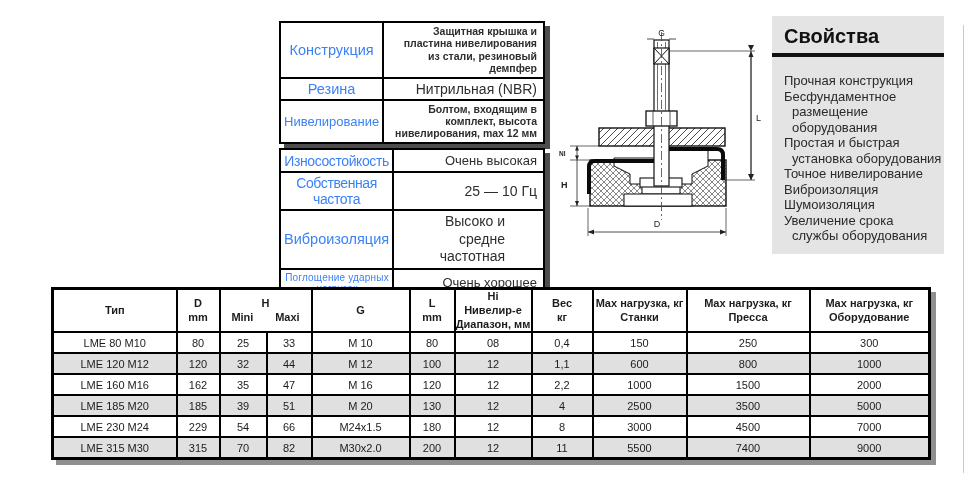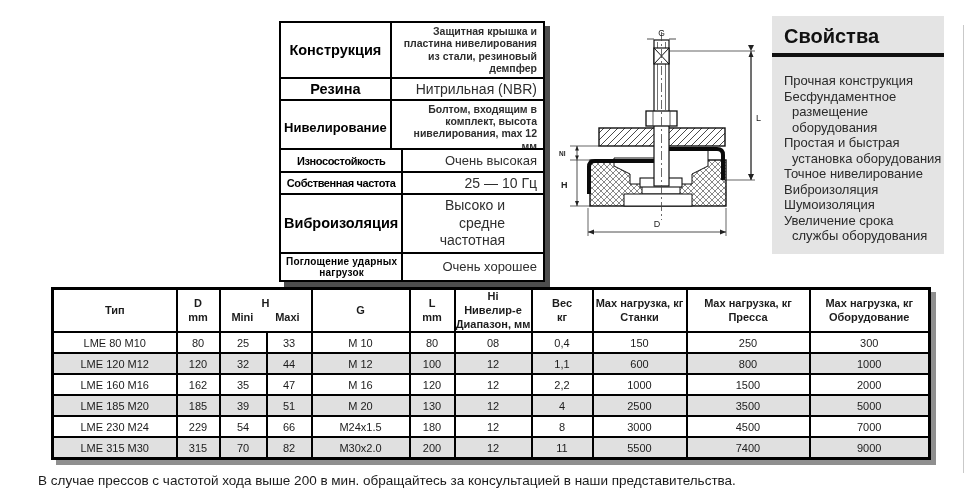--- a/index.html
+++ b/index.html
@@ -3,36 +3,36 @@
 <meta charset="utf-8">
 <style>
   * { margin:0; padding:0; box-sizing:border-box; }
   body { font-family:"Liberation Sans", sans-serif; background:#fff; }
   .page { position:relative; width:968px; height:500px; background:#ffffff; overflow:hidden; }
 
   
   .spec-table { position:absolute; border-collapse:collapse; background:#fff;
                 box-shadow:5px 5px 0 #4d4d4d; }
   .spec-table td { border:2px solid #000; vertical-align:middle;text-align:right; }
-  .spec-table .lbl { text-align:center; font-weight:bold; color:#000000; padding:2px 3px; }
+  .spec-table .lbl { text-align:center; font-weight:normal; color:#3b82f6; padding:2px 3px; }
   .spec-table .val { color:#2e2e2e; padding:2px 6px; }
   #spec1 { left:279px; top:21px; width:266px; }
   #spec1 col.c1 { width:102px; } #spec1 col.c2 { width:164px; }
   #spec1 tr:nth-child(1) td { height:41px; }
   #spec1 tr:nth-child(2) td { height:14px; }
   #spec1 tr:nth-child(3) td { height:40px; }
   #spec2 { left:279px; top:148px; width:266px; }
   #spec2 col.c1 { width:110px; } #spec2 col.c2 { width:156px; }
   #spec2 tr:nth-child(1) td { height:23px; }
   #spec2 tr:nth-child(2) td { height:21px; }
   #spec2 tr:nth-child(3) td { height:37px; }
   #spec2 tr:nth-child(4) td { height:27px; }
   .lbl-lg  { font-size:14.5px; }
   .lbl-md  { font-size:13px; }
-  .lbl-cond{ font-size:11px; letter-spacing:-0.4px;margin-top:39px; }
+  .lbl-cond{ font-size:14px; letter-spacing:-0.4px;margin-top:39px; }
   .lbl-sm  { font-size:10px; letter-spacing:0.2px; text-align:left; padding-left:4px !important; }
   .val-sm  { font-size:10.5px; font-weight:bold; color:#3d3d3d; line-height:1.18; text-align:left; }
   .val-md  { font-size:13px; text-align:center; }
   .val-lg  { font-size:14px; text-align:center; }
   .val-wrap{ font-size:14px; text-align:left; line-height:1.25; padding-left:10px !important; padding-right:38px !important;}
 
   
   .props { position:absolute; left:772px; top:16px; width:172px; height:238px;
            background:#e4e4e4; }
   .props-title { font-size:20px; font-weight:bold; color:#111; padding:9px 12px 5px 12px; }
@@ -327,16 +327,15 @@
       <td>200</td>
       <td>12</td>
       <td>11</td>
       <td>5500</td>
       <td>7400</td>
       <td>9000</td>
     </tr>
   </tbody>
     </table>
 
-  <div class="footer-note">В случае прессов с частотой хода выше 200  в мин. обращайтесь за консультацией в наши представительства.</div>
   <div class="page-edge"></div>
 
 </div>
 
 </body></html>

